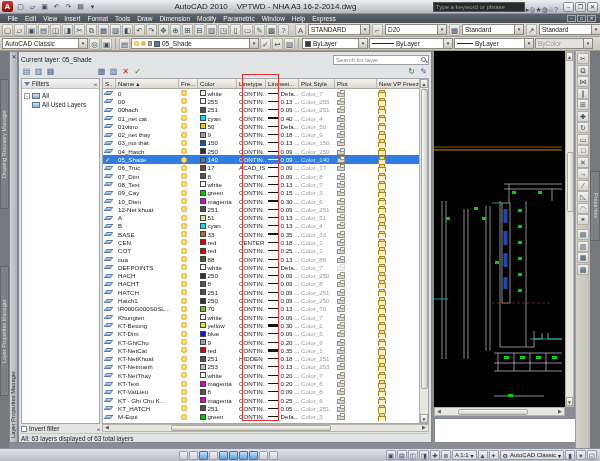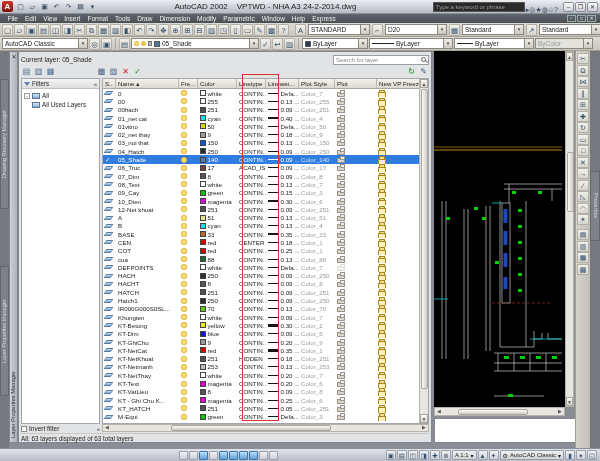--- a/index.html
+++ b/index.html
@@ -133,22 +133,22 @@
   <div class="qat" id="qat">
       <span class="qbtn">▢</span>
       <span class="qbtn">▱</span>
       <span class="qbtn">▣</span>
       <span class="qbtn">↶</span>
       <span class="qbtn">↷</span>
       <span class="qbtn">▤</span>
       <span class="qbtn">▾</span>
     </div>
   <div class="title">
-    <span>AutoCAD 2002</span>&nbsp;&nbsp;&nbsp;
-    <span>VPTWD - NHA A3 24-2-2014.dwg</span>
+    <span>AutoCAD 2010</span>&nbsp;&nbsp;&nbsp;
+    <span>VPTWD - NHA A3 16-2-2014.dwg</span>
   </div>
   <div class="infocenter">
     <div class="ic-input">Type a keyword or phrase</div>
     <span id="icbtns"><span class="icbtn">▸</span><span class="icbtn">◎</span><span class="icbtn">★</span><span class="icbtn">◍</span><span class="icbtn">☆</span><span class="icbtn">?</span></span>
   </div>
   <div class="winctl" id="winctl">
       <span class="wbtn">−</span>
       <span class="wbtn">❐</span>
       <span class="wbtn">✕</span>
     </div>

